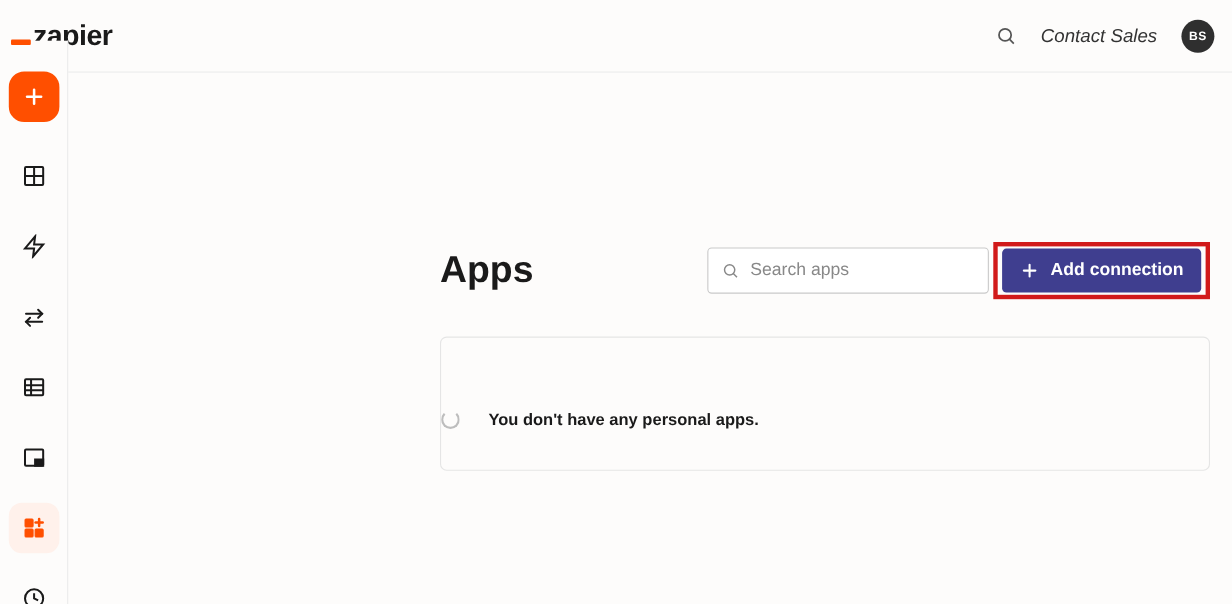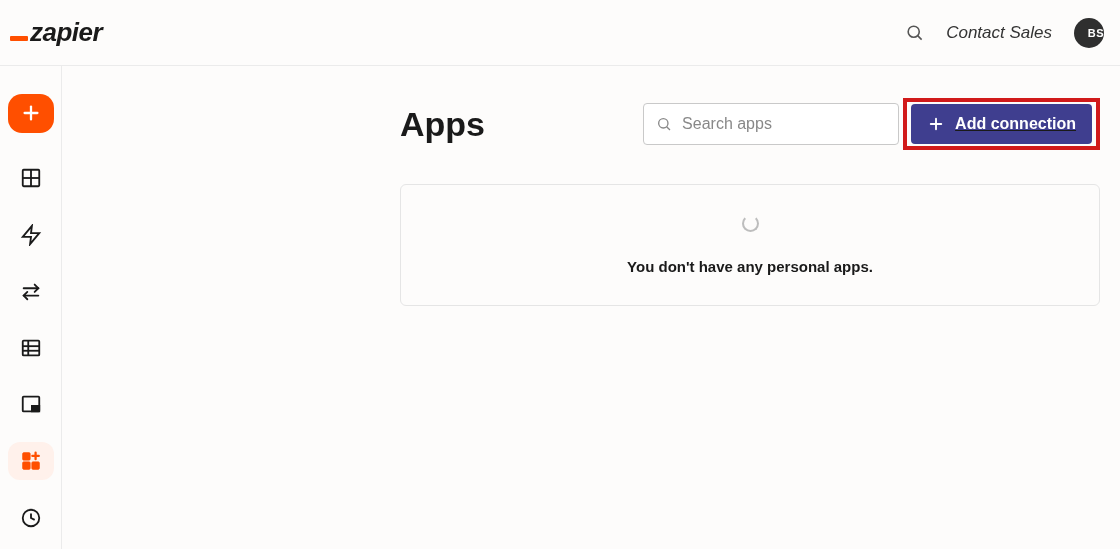--- a/index.html
+++ b/index.html
@@ -23,21 +23,20 @@
     background: #fdfcfb;
   }
   .logo {
     display: flex;
     align-items: center;
     gap: 4px;
     font-size: 26px;
     font-weight: 800;
     color: #1a1a1a;
     letter-spacing: -0.5px;
-    font-style: italic;
   }
   .logo .tick {
     width: 18px;
     height: 5px;
     background: #ff4f00;
     border-radius: 1px;
     margin-right: -2px;
     position: relative;
     top: 6px;
   }
@@ -54,28 +53,28 @@
     font-style: italic;
   }
   .avatar {
     width: 30px;
     height: 30px;
     border-radius: 50%;
     background: #2f2f2f;
     color: #fff;
     display: flex;
     align-items: center;
-    justify-content: flex-end;
+    justify-content: center;
     font-size: 11px;
     font-weight: 600;
     letter-spacing: 0.5px;
   }
 
   
-  .layout { display: flex; height: calc(100% - 66px); }
+  .layout { display: flex; height: calc(100% - 66px); align-items: center; }
   .sidebar {
     width: 62px;
     border-right: 1px solid #ebebeb;
     display: flex;
     flex-direction: column;
     align-items: center;
     padding-top: 28px;
     gap: 6px;
     background:#fdfcfb;
   }
@@ -144,21 +143,20 @@
     font-size:16px;
     background:transparent;
     width:100%;
     color:#333;
   }
   .search-box input::placeholder { color:#888; }
   .add-conn-wrap {
     border: 4px solid #d11a1a;
     padding: 2px 4px;
     margin-left: 4px;
-    text-decoration: underline;
   }
   .add-conn {
     background:#3f3e8f;
     color:#fff;
     height:40px;
     border-radius:4px;
     display:flex;
     align-items:center;
     gap:10px;
     padding:0 16px;
@@ -168,21 +166,21 @@
     border:none;
   }
   .add-conn svg { stroke:#fff; }
 
   .empty-card {
     border:1px solid #e5e5e5;
     border-radius:6px;
     background:#fdfcfb;
     height:122px;
     display:flex;
-    flex-direction:column;
+    flex-direction:row;
     align-items:center;
     justify-content:flex-start;
     padding-top:30px;
     gap:26px;
   }
   .empty-msg {
     font-size:15px;
     font-weight:600;
     color:#1a1a1a;
   }

